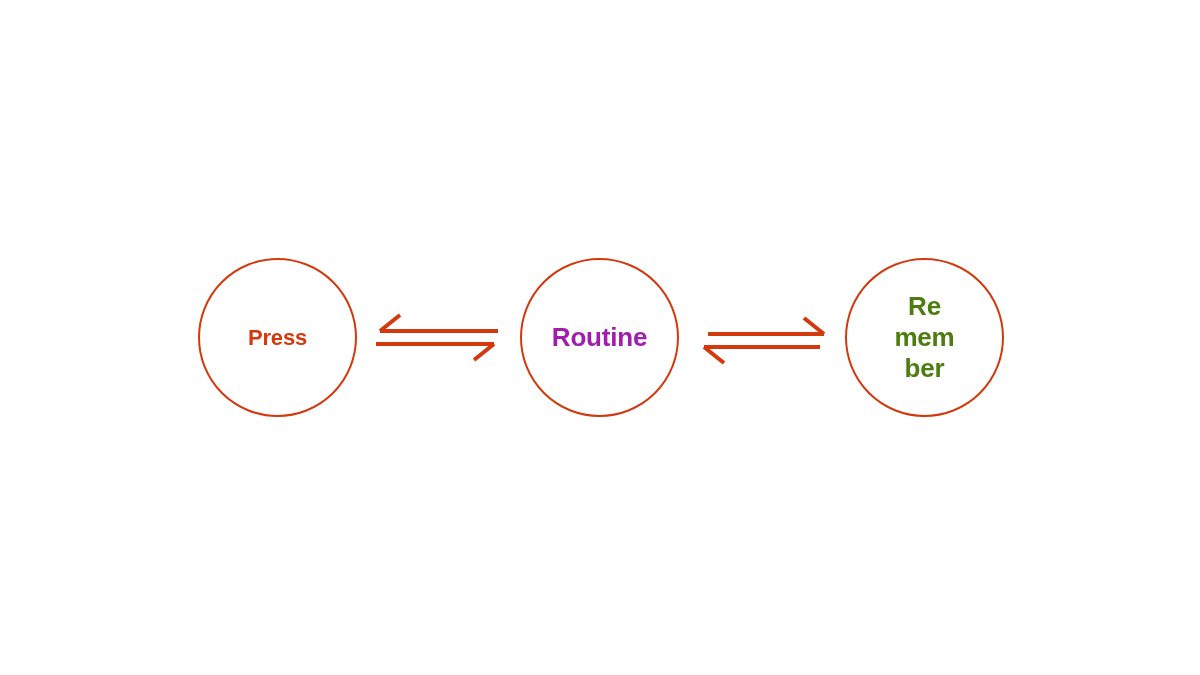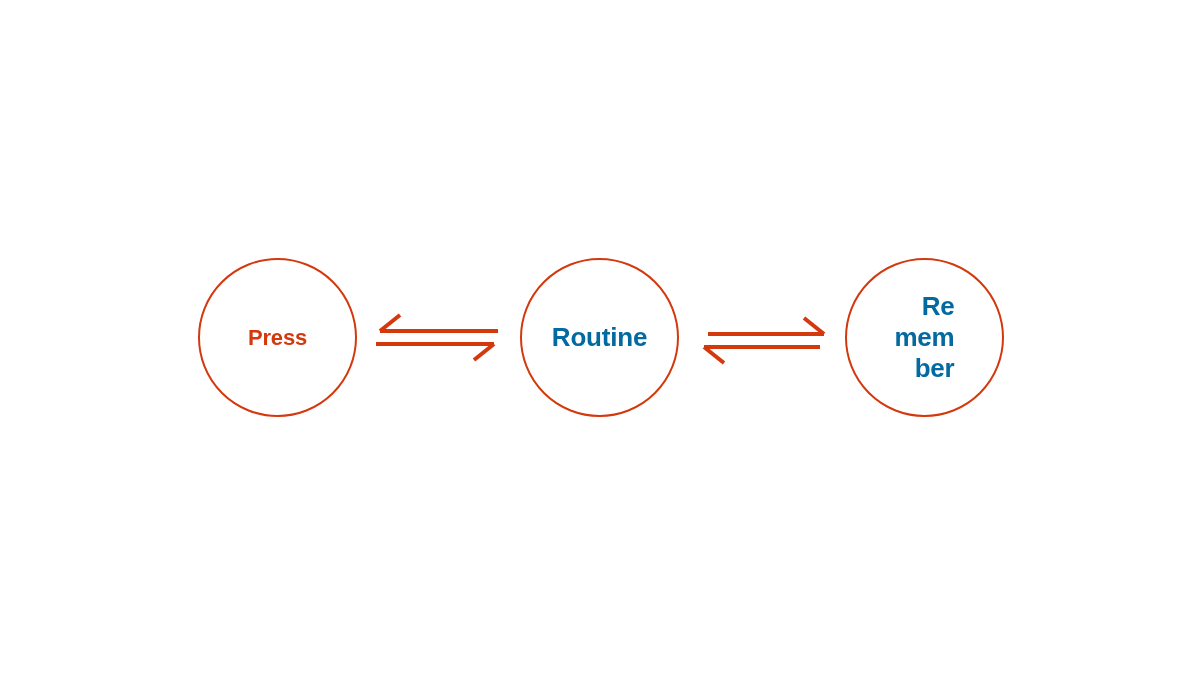--- a/index.html
+++ b/index.html
@@ -75,31 +75,31 @@
   <svg class="equilibrium-arrow arrow-1" viewBox="0 0 122 56">
 
     <line class="arrow-line" x1="4" y1="21" x2="122" y2="21" stroke="#D4380D" stroke-width="4"></line>
     <path class="arrow-barb" d="M 4 21 L 24 5" stroke="#D4380D" stroke-width="4"></path>
 
     <line class="arrow-line" x1="0" y1="34" x2="118" y2="34" stroke="#D4380D" stroke-width="4"></line>
     <path class="arrow-barb" d="M 118 34 L 98 50" stroke="#D4380D" stroke-width="4"></path>
   </svg>
 
   <div class="node node-2" style="border: 2.5px solid rgb(212, 56, 13);">
-    <span class="node-label" style="color: #0369a1;">Routine</span>
+    <span class="node-label" style="color: #a21caf;">Routine</span>
   </div>
 
   <svg class="equilibrium-arrow arrow-2" viewBox="0 0 126 56">
 
     <line class="arrow-line" x1="8" y1="24" x2="124" y2="24" stroke="#D4380D" stroke-width="4"></line>
     <path class="arrow-barb" d="M 124 24 L 104 8" stroke="#D4380D" stroke-width="4"></path>
 
     <line class="arrow-line" x1="4" y1="37" x2="120" y2="37" stroke="#D4380D" stroke-width="4"></line>
     <path class="arrow-barb" d="M 4 37 L 24 53" stroke="#D4380D" stroke-width="4"></path>
   </svg>
 
   <div class="node node-3" style="border: 2.5px solid rgb(212, 56, 13);">
-    <span class="node-label" style="color: #0369a1; text-align: right;">Re
+    <span class="node-label" style="color: #4d7c0f;">Re
 mem
 ber</span>
   </div>
 
 </div>
 
 </body></html>

